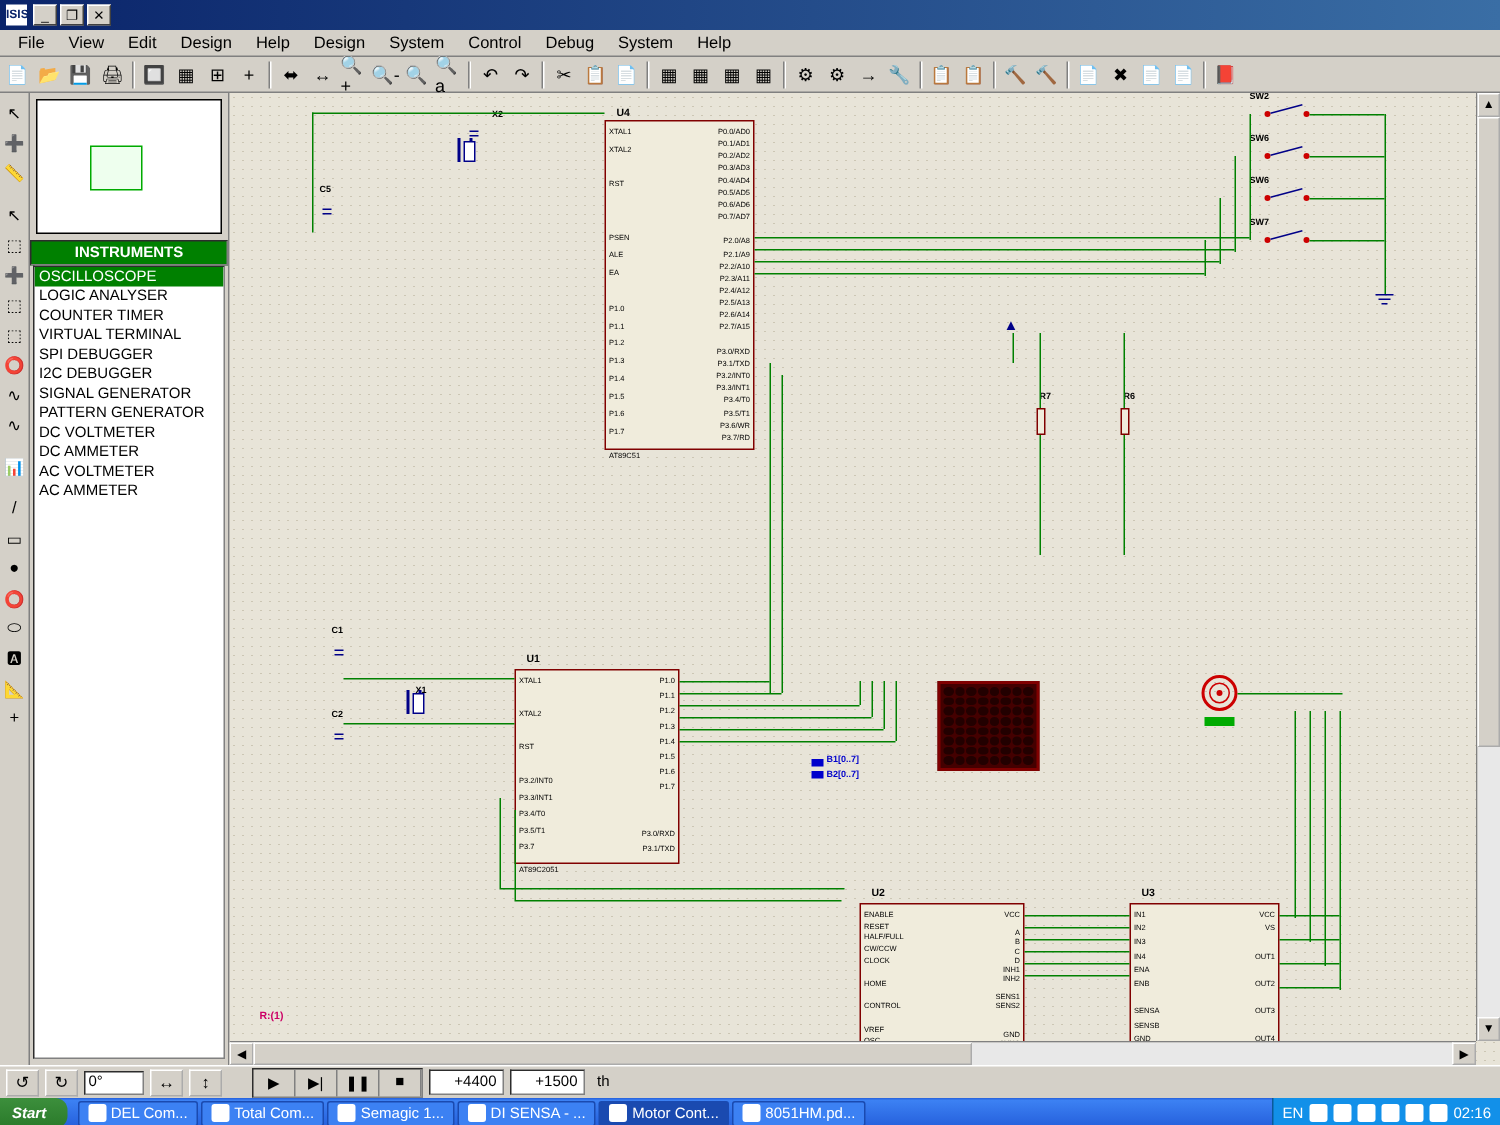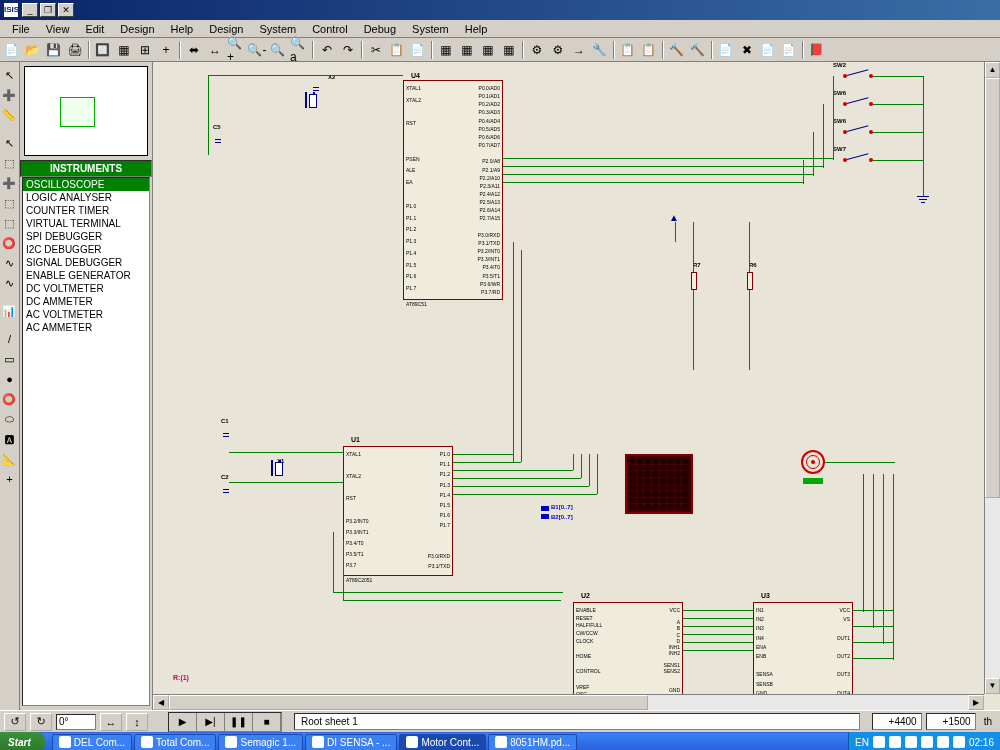--- a/index.html
+++ b/index.html
@@ -187,22 +187,22 @@
       <div class="mini"></div>
     </div>
     <div class="instrhdr">INSTRUMENTS</div>
     <div class="instrlist" id="instrlist">
         <div class="sel">OSCILLOSCOPE</div>
         <div>LOGIC ANALYSER</div>
         <div>COUNTER TIMER</div>
         <div>VIRTUAL TERMINAL</div>
         <div>SPI DEBUGGER</div>
         <div>I2C DEBUGGER</div>
-        <div>SIGNAL DEBUGGER</div>
-        <div>ENABLE GENERATOR</div>
+        <div>SIGNAL GENERATOR</div>
+        <div>PATTERN GENERATOR</div>
         <div>DC VOLTMETER</div>
         <div>DC AMMETER</div>
         <div>AC VOLTMETER</div>
         <div>AC AMMETER</div>
       </div>
   </div>
 
   <div class="canvas">
     <div class="schematic" id="schem">
 
@@ -529,21 +529,20 @@
   <input class="anginp" value="0°" style="">
   <div class="bbtn">↔</div>
   <div class="bbtn">↕</div>
   <div style="width:12px"></div>
   <div class="playctrl">
     <div>▶</div>
     <div>▶|</div>
     <div>❚❚</div>
     <div>■</div>
   </div>
-  <div class="sheetlbl">Root sheet 1</div>
   <div class="coord">+4400</div>
   <div class="coord">+1500</div>
   <div style="padding:0 4px;font-size:10px">th</div>
 </div>
 
 <div class="taskbar">
   <div class="startbtn">Start</div>
   <div style="width:6px"></div>
   <div id="taskbtns" style="display:flex">
       <div class="taskbtn">

